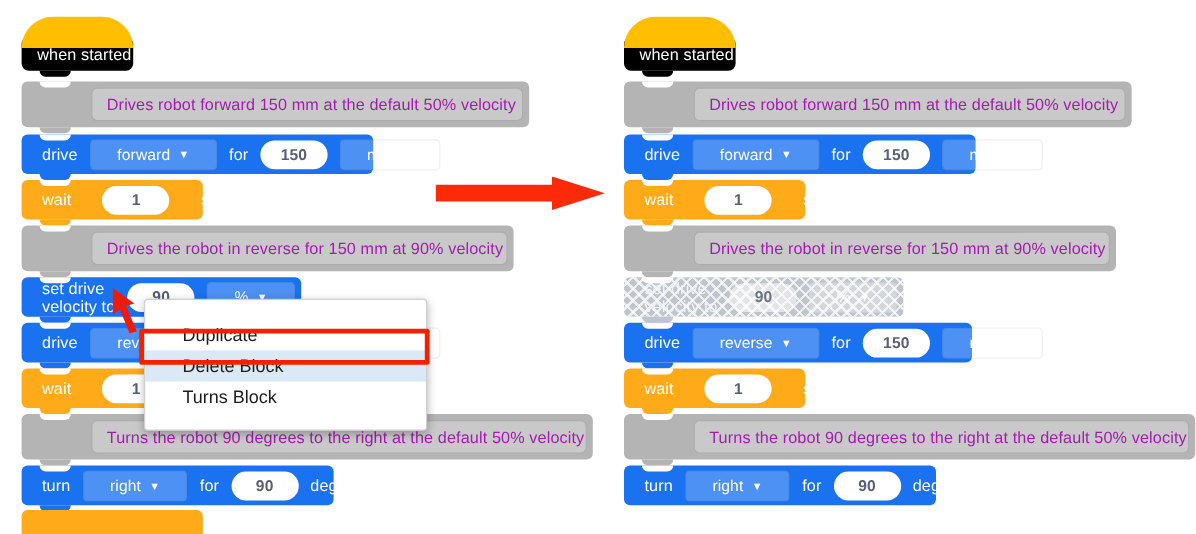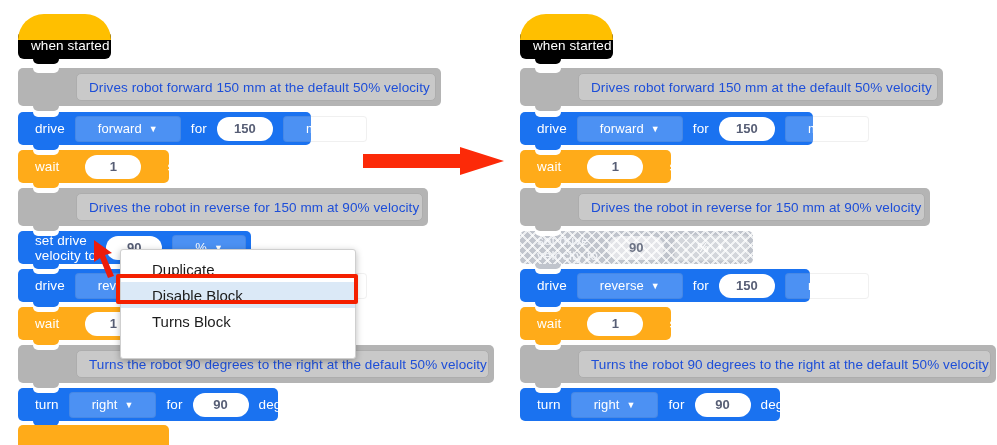--- a/index.html
+++ b/index.html
@@ -44,41 +44,41 @@
         background:#ffffff;color:#575e75;border-radius:14px;height:24px;min-width:38px;
         padding:0 9px;margin:0 5px;font-size:13px;font-weight:600;}
   .word{margin:0 5px;}
   .play{margin-left:10px;font-size:12px;line-height:1;}
 
   
   .comment{background:#b4b4b4;border-radius:5px;}
   .comment .bubble{position:absolute;left:58px;top:5px;right:5px;bottom:5px;
       background:#c9c9c9;border:1px solid #adadad;border-radius:5px;
       display:flex;align-items:center;padding-left:12px;
-      color:#1d4ed8;font-size:13.5px;white-space:nowrap;}
+      color:#a21caf;font-size:13.5px;white-space:nowrap;}
 
   
   .disabled{
     background-color:#c0c4cc;
     background-image:
       repeating-linear-gradient(45deg,  rgba(255,255,255,.72) 0 2px, rgba(0,0,0,0) 2px 7px),
       repeating-linear-gradient(-45deg, rgba(255,255,255,.72) 0 2px, rgba(0,0,0,0) 2px 7px);
     border-radius:5px;color:#f2f4f8;
   }
   .disabled .pill{background:rgba(255,255,255,.30);border-color:rgba(0,0,0,.03);}
   .disabled .oval{background:rgba(255,255,255,.55);color:#6c7385;font-weight:600;}
   .disabled.tab::after{background:#c0c4cc;}
 
   
   #big-arrow{position:absolute;left:363px;top:147px;width:141px;height:28px;}
 
   
   #context-menu{position:absolute;left:120px;top:249px;width:236px;height:110px;
      background:#ffffff;border:1px solid #cfcfcf;border-radius:3px;
-     box-shadow:0 2px 7px rgba(0,0,0,.28);z-index:40;padding:6px 0;box-sizing:border-box;}
+     box-shadow:0 2px 7px rgba(0,0,0,.28);z-index:40;padding:16px 0;box-sizing:border-box;}
   .menu-item{height:26px;display:flex;align-items:center;padding-left:31px;
      font-size:15px;color:#1c1c1c;white-space:nowrap;}
   .menu-item.sel{background:#dbe9f7;}
   .menu-item.dim{color:#bcbcbc;}
 
   #menu-highlight{position:absolute;left:116px;top:274px;width:242px;height:30px;
      border:4px solid #f42000;border-radius:2px;box-sizing:border-box;z-index:41;
      pointer-events:none;}
 
   
@@ -166,21 +166,21 @@
     <span class="word">for</span>
     <span class="oval">90</span>
     <span class="word">degrees</span>
     <span class="play">▶</span>
   </div>
 
   <div class="blk c-control" style="left:18px;top:425px;width:151px;height:20px;border-radius:5px 5px 0 0;"></div>
 
   <div id="context-menu">
     <div class="menu-item">Duplicate</div>
-    <div class="menu-item sel">Disable Block</div>
+    <div class="menu-item sel">Delete Block</div>
     <div class="menu-item">Turns Block</div>
   </div>
   <div id="menu-highlight"></div>
 
   <svg id="cursor-arrow" viewBox="0 0 36 40">
     <polygon points="2,2 20,15 13,17 22,38 16,40 8,20 2,24" fill="#ec1c0c"></polygon>
   </svg>
 </div>
 
 <div class="panel" id="panel-after">

